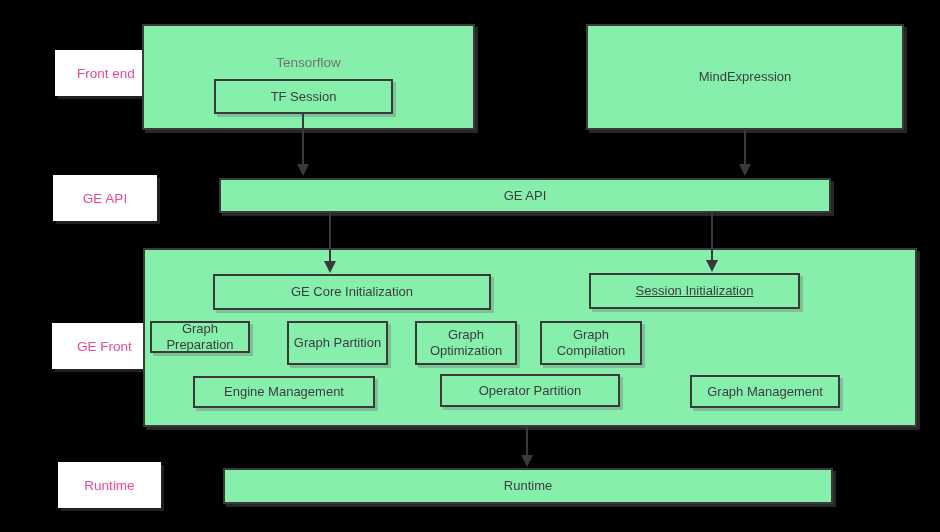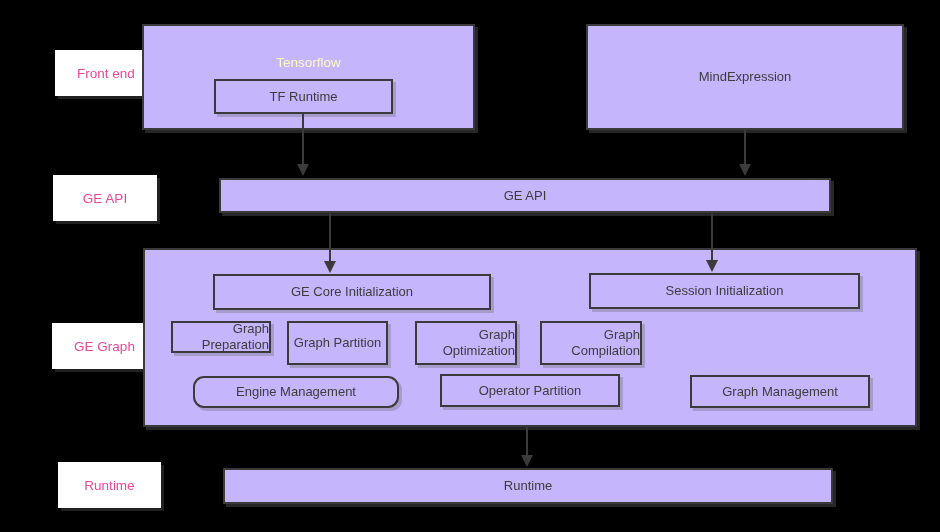--- a/index.html
+++ b/index.html
@@ -7,68 +7,68 @@
     position:relative;width:940px;height:532px;background:#000000;
     font-family:"Liberation Sans","DejaVu Sans",sans-serif;overflow:hidden;
   }
   .label-box{
     position:absolute;background:#ffffff;color:#ec4899;font-size:13.5px;
     display:flex;align-items:center;justify-content:center;text-align:left;
     box-shadow:3px 3px 0 rgba(110,110,110,0.30);
     margin-left:29px;
   }
   .box{
-    position:absolute;background:#c4b5fd;border:2px solid #3a3a3a;box-sizing:border-box;
+    position:absolute;background:#86efac;border:2px solid #3a3a3a;box-sizing:border-box;
     color:#3d3d3d;font-size:13px;line-height:1.2;
-    display:flex;align-items:center;justify-content:center;text-align:right;
+    display:flex;align-items:center;justify-content:center;text-align:center;
     box-shadow:3px 3px 0 rgba(110,110,110,0.35);
     z-index:2;
   }
   .container-box{z-index:1;}
   .plain-text{
-    position:absolute;color:#fef9c3;font-size:13.5px;text-align:center;z-index:3;
+    position:absolute;color:#737373;font-size:13.5px;text-align:center;z-index:3;
   }
   .arrow-line{position:absolute;width:2px;background:#3a3a3a;z-index:30;}
   .arrow-head{
     position:absolute;width:0;height:0;z-index:30;
     border-left:6px solid transparent;border-right:6px solid transparent;
     border-top:12px solid #3a3a3a;
   }
 </style>
 </head>
 <body>
 
 <div id="stage">
 
   <div class="label-box" style="left:26px;top:50px;width:102px;height:46px;">Front end</div>
   <div class="label-box" style="left:24px;top:175px;width:104px;height:46px;">GE API</div>
-  <div class="label-box" style="left:23px;top:323px;width:105px;height:46px;">GE Graph</div>
+  <div class="label-box" style="left:23px;top:323px;width:105px;height:46px;">GE Front</div>
   <div class="label-box" style="left:29px;top:462px;width:103px;height:46px;">Runtime</div>
 
   <div class="box container-box" style="left:142px;top:24px;width:333px;height:106px;"></div>
   <div class="plain-text" style="left:142px;top:55px;width:333px;">Tensorflow</div>
-  <div class="box" style="left:214px;top:79px;width:179px;height:35px;">TF Runtime</div>
+  <div class="box" style="left:214px;top:79px;width:179px;height:35px;">TF Session</div>
 
   <div class="box" style="left:586px;top:24px;width:318px;height:106px;">MindExpression</div>
 
   <div class="box" style="left:219px;top:178px;width:612px;height:35px;">GE API</div>
 
   <div class="box container-box" style="left:143px;top:248px;width:774px;height:179px;"></div>
 
   <div class="box" style="left:213px;top:274px;width:278px;height:36px;">GE Core Initialization</div>
-  <div class="box" style="left:589px;top:273px;width:271px;height:36px;">Session Initialization</div>
+  <div class="box" style="left:589px;top:273px;width:211px;height:36px;text-decoration:underline;">Session Initialization</div>
 
-  <div class="box" style="left:171px;top:321px;width:100px;height:32px;">Graph Preparation</div>
+  <div class="box" style="left:150px;top:321px;width:100px;height:32px;">Graph Preparation</div>
   <div class="box" style="left:287px;top:321px;width:101px;height:44px;">Graph Partition</div>
   <div class="box" style="left:415px;top:321px;width:102px;height:44px;">Graph Optimization</div>
   <div class="box" style="left:540px;top:321px;width:102px;height:44px;">Graph Compilation</div>
 
-  <div class="box" style="left:193px;top:376px;width:206px;height:32px;border-radius:11px;">Engine Management</div>
+  <div class="box" style="left:193px;top:376px;width:182px;height:32px;">Engine Management</div>
   <div class="box" style="left:440px;top:374px;width:180px;height:33px;">Operator Partition</div>
-  <div class="box" style="left:690px;top:375px;width:180px;height:33px;">Graph Management</div>
+  <div class="box" style="left:690px;top:375px;width:150px;height:33px;">Graph Management</div>
 
   <div class="box" style="left:223px;top:468px;width:610px;height:36px;">Runtime</div>
 
   <div>
     <div class="arrow-line" style="left:302px;top:114px;height:50px;"></div>
     <div class="arrow-head" style="left:297px;top:164px;"></div>
   </div>
   <div>
     <div class="arrow-line" style="left:744px;top:130px;height:34px;"></div>
     <div class="arrow-head" style="left:739px;top:164px;"></div>

